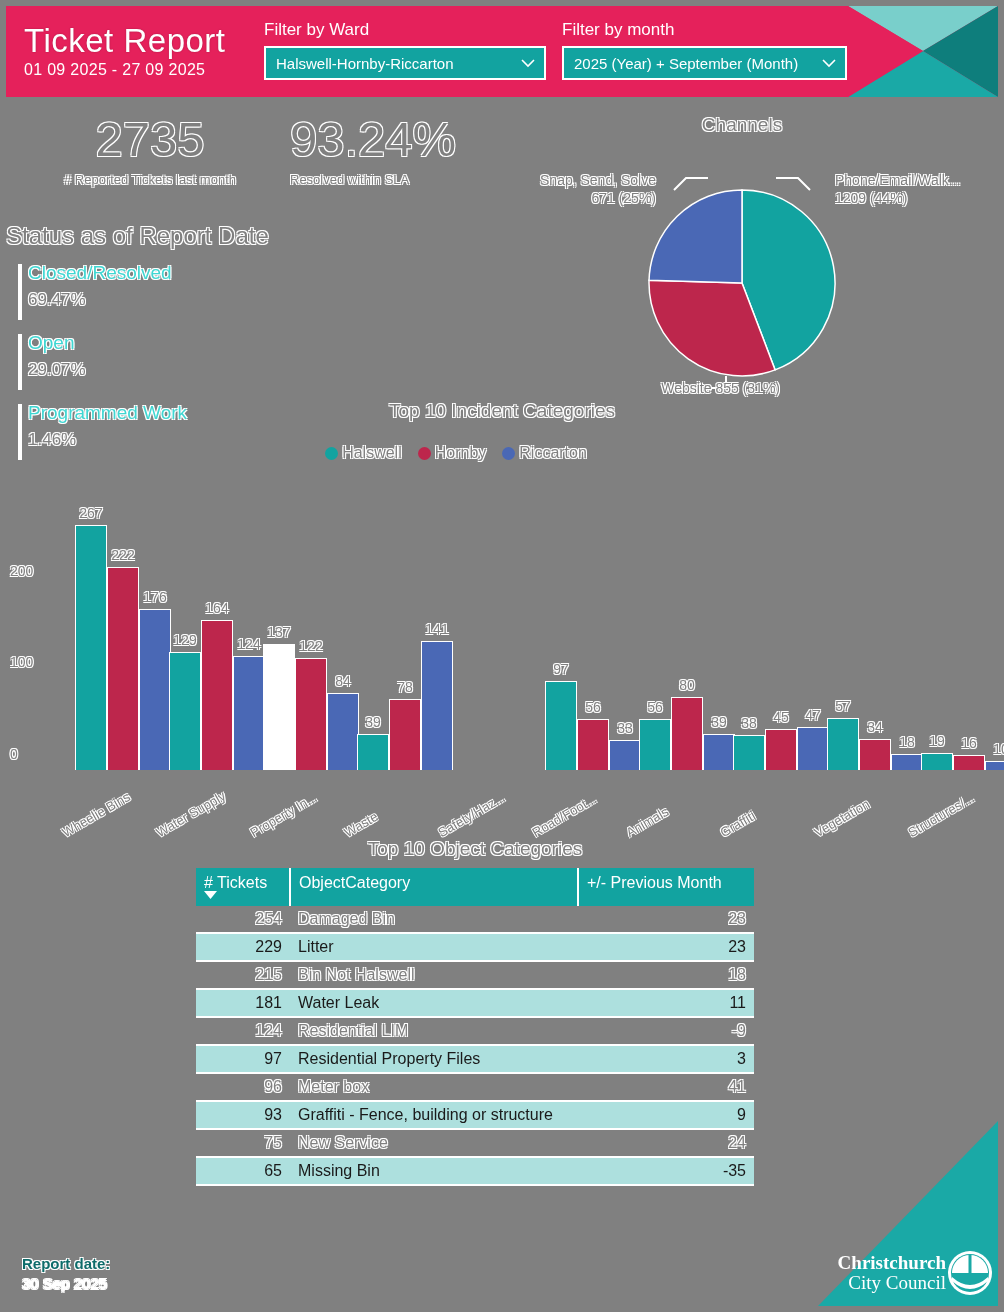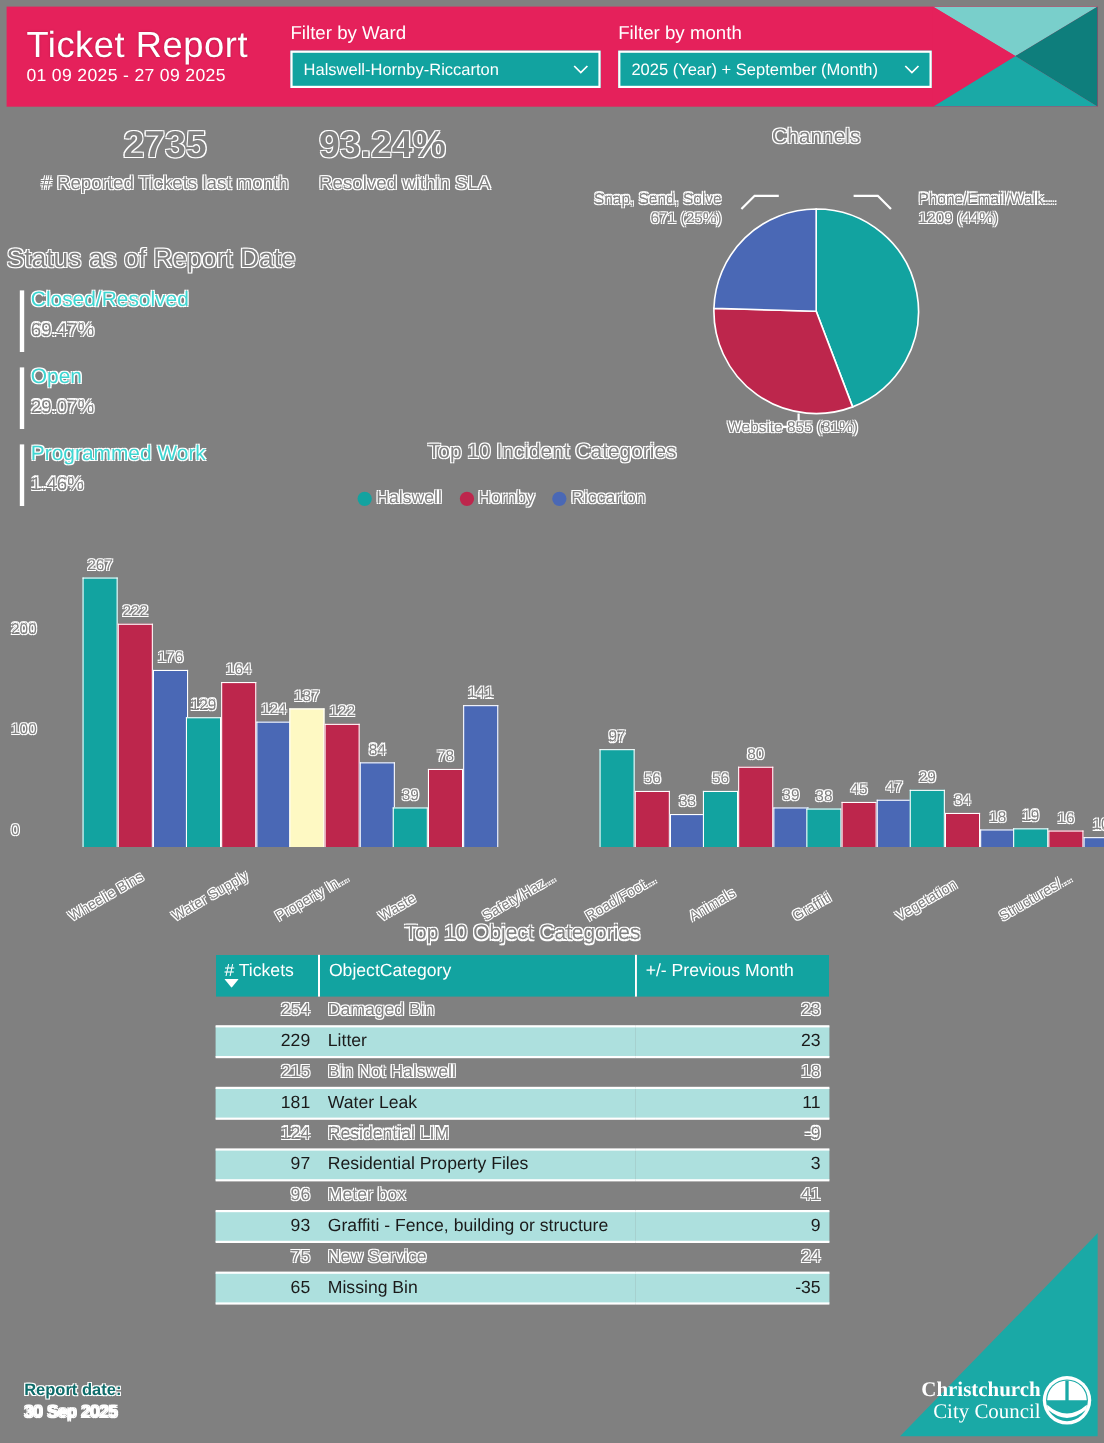--- a/index.html
+++ b/index.html
@@ -34,22 +34,22 @@
   .chev { width:16px; height:16px; flex:0 0 16px; }
   .chev svg { display:block; }
   #filter-ward { left:258px; width:282px; }
   #filter-month { left:556px; width:285px; }
 
   #header-deco { position:absolute; right:0; top:0; width:150px; height:91px; }
 
   
   #kpi-tickets { position:absolute; left:20px; top:115px; width:260px; text-align:center; }
   #kpi-sla     { position:absolute; left:290px; top:115px; width:260px; text-align:left; }
-  .kpi-value { font-size:34px; line-height:1;font-weight:bold; }
-  .kpi-label { font-size:17px; margin-top:8px; }
+  .kpi-value { font-size:49px; line-height:1; }
+  .kpi-label { font-size:13px; margin-top:8px; }
 
   
   #status-section { position:absolute; left:6px; top:222px; width:300px; }
   #status-heading { font-size:24px; margin-bottom:12px; }
   .status-item { position:relative; padding-left:22px; margin-bottom:22px; }
   .status-item::before {
     content:""; position:absolute; left:12px; top:2px; width:4px; height:56px; background:#ffffff;
   }
   .status-name { font-size:19px; color:#3FD6D2; text-shadow:-1px -1px 0 #fff,1px -1px 0 #fff,-1px 1px 0 #fff,1px 1px 0 #fff; }
   .status-pct { font-size:17px; margin-top:6px; }
@@ -235,21 +235,21 @@
         </div>
         <div class="bar" style="height: 150.333px; background: rgb(189, 38, 76);">
           <span class="bval outline">164</span>
         </div>
         <div class="bar" style="height: 113.667px; background: rgb(74, 104, 181);">
           <span class="bval outline">124</span>
         </div>
       </div>
       <div class="xlab outline" style="left: 161px;">Water Supply</div>
       <div class="bar-group" style="left: 263px;">
-        <div class="bar" style="height: 125.583px; background: #fef9c3;">
+        <div class="bar" style="height: 125.583px; background: #ffffff;">
           <span class="bval outline">137</span>
         </div>
         <div class="bar" style="height: 111.833px; background: rgb(189, 38, 76);">
           <span class="bval outline">122</span>
         </div>
         <div class="bar" style="height: 77px; background: rgb(74, 104, 181);">
           <span class="bval outline">84</span>
         </div>
       </div>
       <div class="xlab outline" style="left: 255px;">Property In...</div>
@@ -297,21 +297,21 @@
         <div class="bar" style="height: 41.25px; background: rgb(189, 38, 76);">
           <span class="bval outline">45</span>
         </div>
         <div class="bar" style="height: 43.0833px; background: rgb(74, 104, 181);">
           <span class="bval outline">47</span>
         </div>
       </div>
       <div class="xlab outline" style="left: 725px;">Graffiti</div>
       <div class="bar-group" style="left: 827px;">
         <div class="bar" style="height: 52.25px; background: rgb(18, 163, 160);">
-          <span class="bval outline">29</span>
+          <span class="bval outline">57</span>
         </div>
         <div class="bar" style="height: 31.1667px; background: rgb(189, 38, 76);">
           <span class="bval outline">34</span>
         </div>
         <div class="bar" style="height: 16.5px; background: rgb(74, 104, 181);">
           <span class="bval outline">18</span>
         </div>
       </div>
       <div class="xlab outline" style="left: 819px;">Vegetation</div>
       <div class="bar-group" style="left: 921px;">

